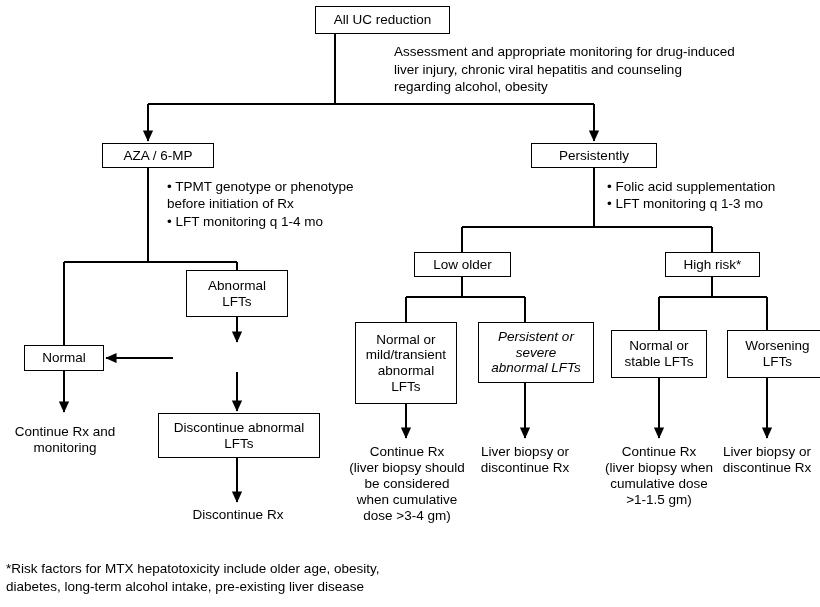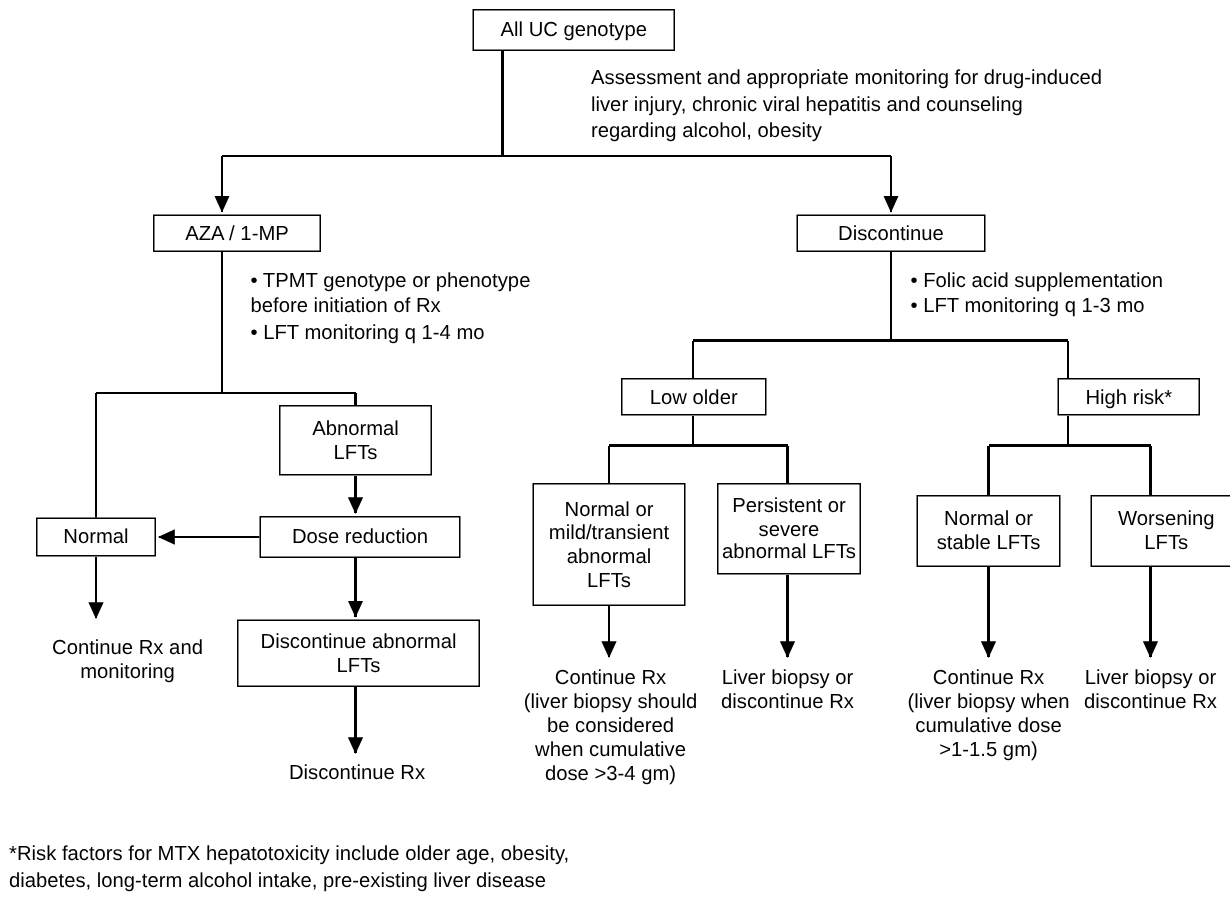--- a/index.html
+++ b/index.html
@@ -81,62 +81,61 @@
       <path d="M659,297 L659,330"></path>
       <path d="M767,297 L767,330"></path>
 
       <path d="M406,404 L406,438" marker-end="url(#arw)"></path>
       <path d="M525,383 L525,438" marker-end="url(#arw)"></path>
       <path d="M659,378 L659,438" marker-end="url(#arw)"></path>
       <path d="M767,378 L767,438" marker-end="url(#arw)"></path>
     </g>
   </svg>
 
-  <div class="box" style="left:315px;top:6px;width:135px;height:28px;">All UC genotype</div>
+  <div class="box" style="left:315px;top:6px;width:135px;height:28px;">All UC reduction</div>
 
   <div class="note" style="left:394px;top:43px;width:410px;">Assessment and appropriate monitoring for drug-induced
 liver injury, chronic viral hepatitis and counseling
 regarding alcohol, obesity</div>
 
-  <div class="box" style="left:102px;top:143px;width:112px;height:25px;">AZA / 1-MP</div>
+  <div class="box" style="left:102px;top:143px;width:112px;height:25px;">AZA / 6-MP</div>
 
   <div class="bullets" style="left:167px;top:178px;width:240px;">• TPMT genotype or phenotype
    before initiation of Rx
 • LFT monitoring q 1-4 mo</div>
 
-  <div class="box" style="left:531px;top:143px;width:126px;height:25px;">Discontinue</div>
+  <div class="box" style="left:531px;top:143px;width:126px;height:25px;">Persistently</div>
 
   <div class="bullets" style="left:607px;top:178px;width:230px;">• Folic acid supplementation
 • LFT monitoring q 1-3 mo</div>
 
   <div class="box" style="left:186px;top:270px;width:102px;height:47px;">Abnormal
 LFTs</div>
 
   <div class="box" style="left:24px;top:345px;width:80px;height:26px;">Normal</div>
 
-  <div class="box" style="left:173px;top:344px;width:134px;height:28px;">Dose reduction</div>
 
   <div class="box" style="left:158px;top:413px;width:162px;height:45px;">Discontinue abnormal
 LFTs</div>
 
-  <div class="freetext" style="left:0px;top:424px;width:130px;margin-left:20px;">Continue Rx and
+  <div class="freetext" style="left:0px;top:424px;width:130px;">Continue Rx and
 monitoring</div>
 
   <div class="freetext" style="left:172px;top:507px;width:132px;">Discontinue Rx</div>
 
   <div class="box" style="left:414px;top:252px;width:97px;height:25px;">Low older</div>
 
-  <div class="box" style="left:665px;top:252px;width:95px;height:25px;margin-left:40px;">High risk*</div>
+  <div class="box" style="left:665px;top:252px;width:95px;height:25px;">High risk*</div>
 
   <div class="box" style="left:355px;top:322px;width:102px;height:82px;">Normal or
 mild/transient
 abnormal
 LFTs</div>
 
-  <div class="box" style="left:478px;top:322px;width:96px;height:61px;">Persistent or
+  <div class="box" style="left:478px;top:322px;width:116px;height:61px;font-style:italic;">Persistent or
 severe
 abnormal LFTs</div>
 
   <div class="box" style="left:611px;top:330px;width:96px;height:48px;">Normal or
 stable LFTs</div>
 
   <div class="box" style="left:727px;top:330px;width:101px;height:48px;">Worsening
 LFTs</div>
 
   <div class="freetext" style="left:332px;top:444px;width:150px;">Continue Rx

